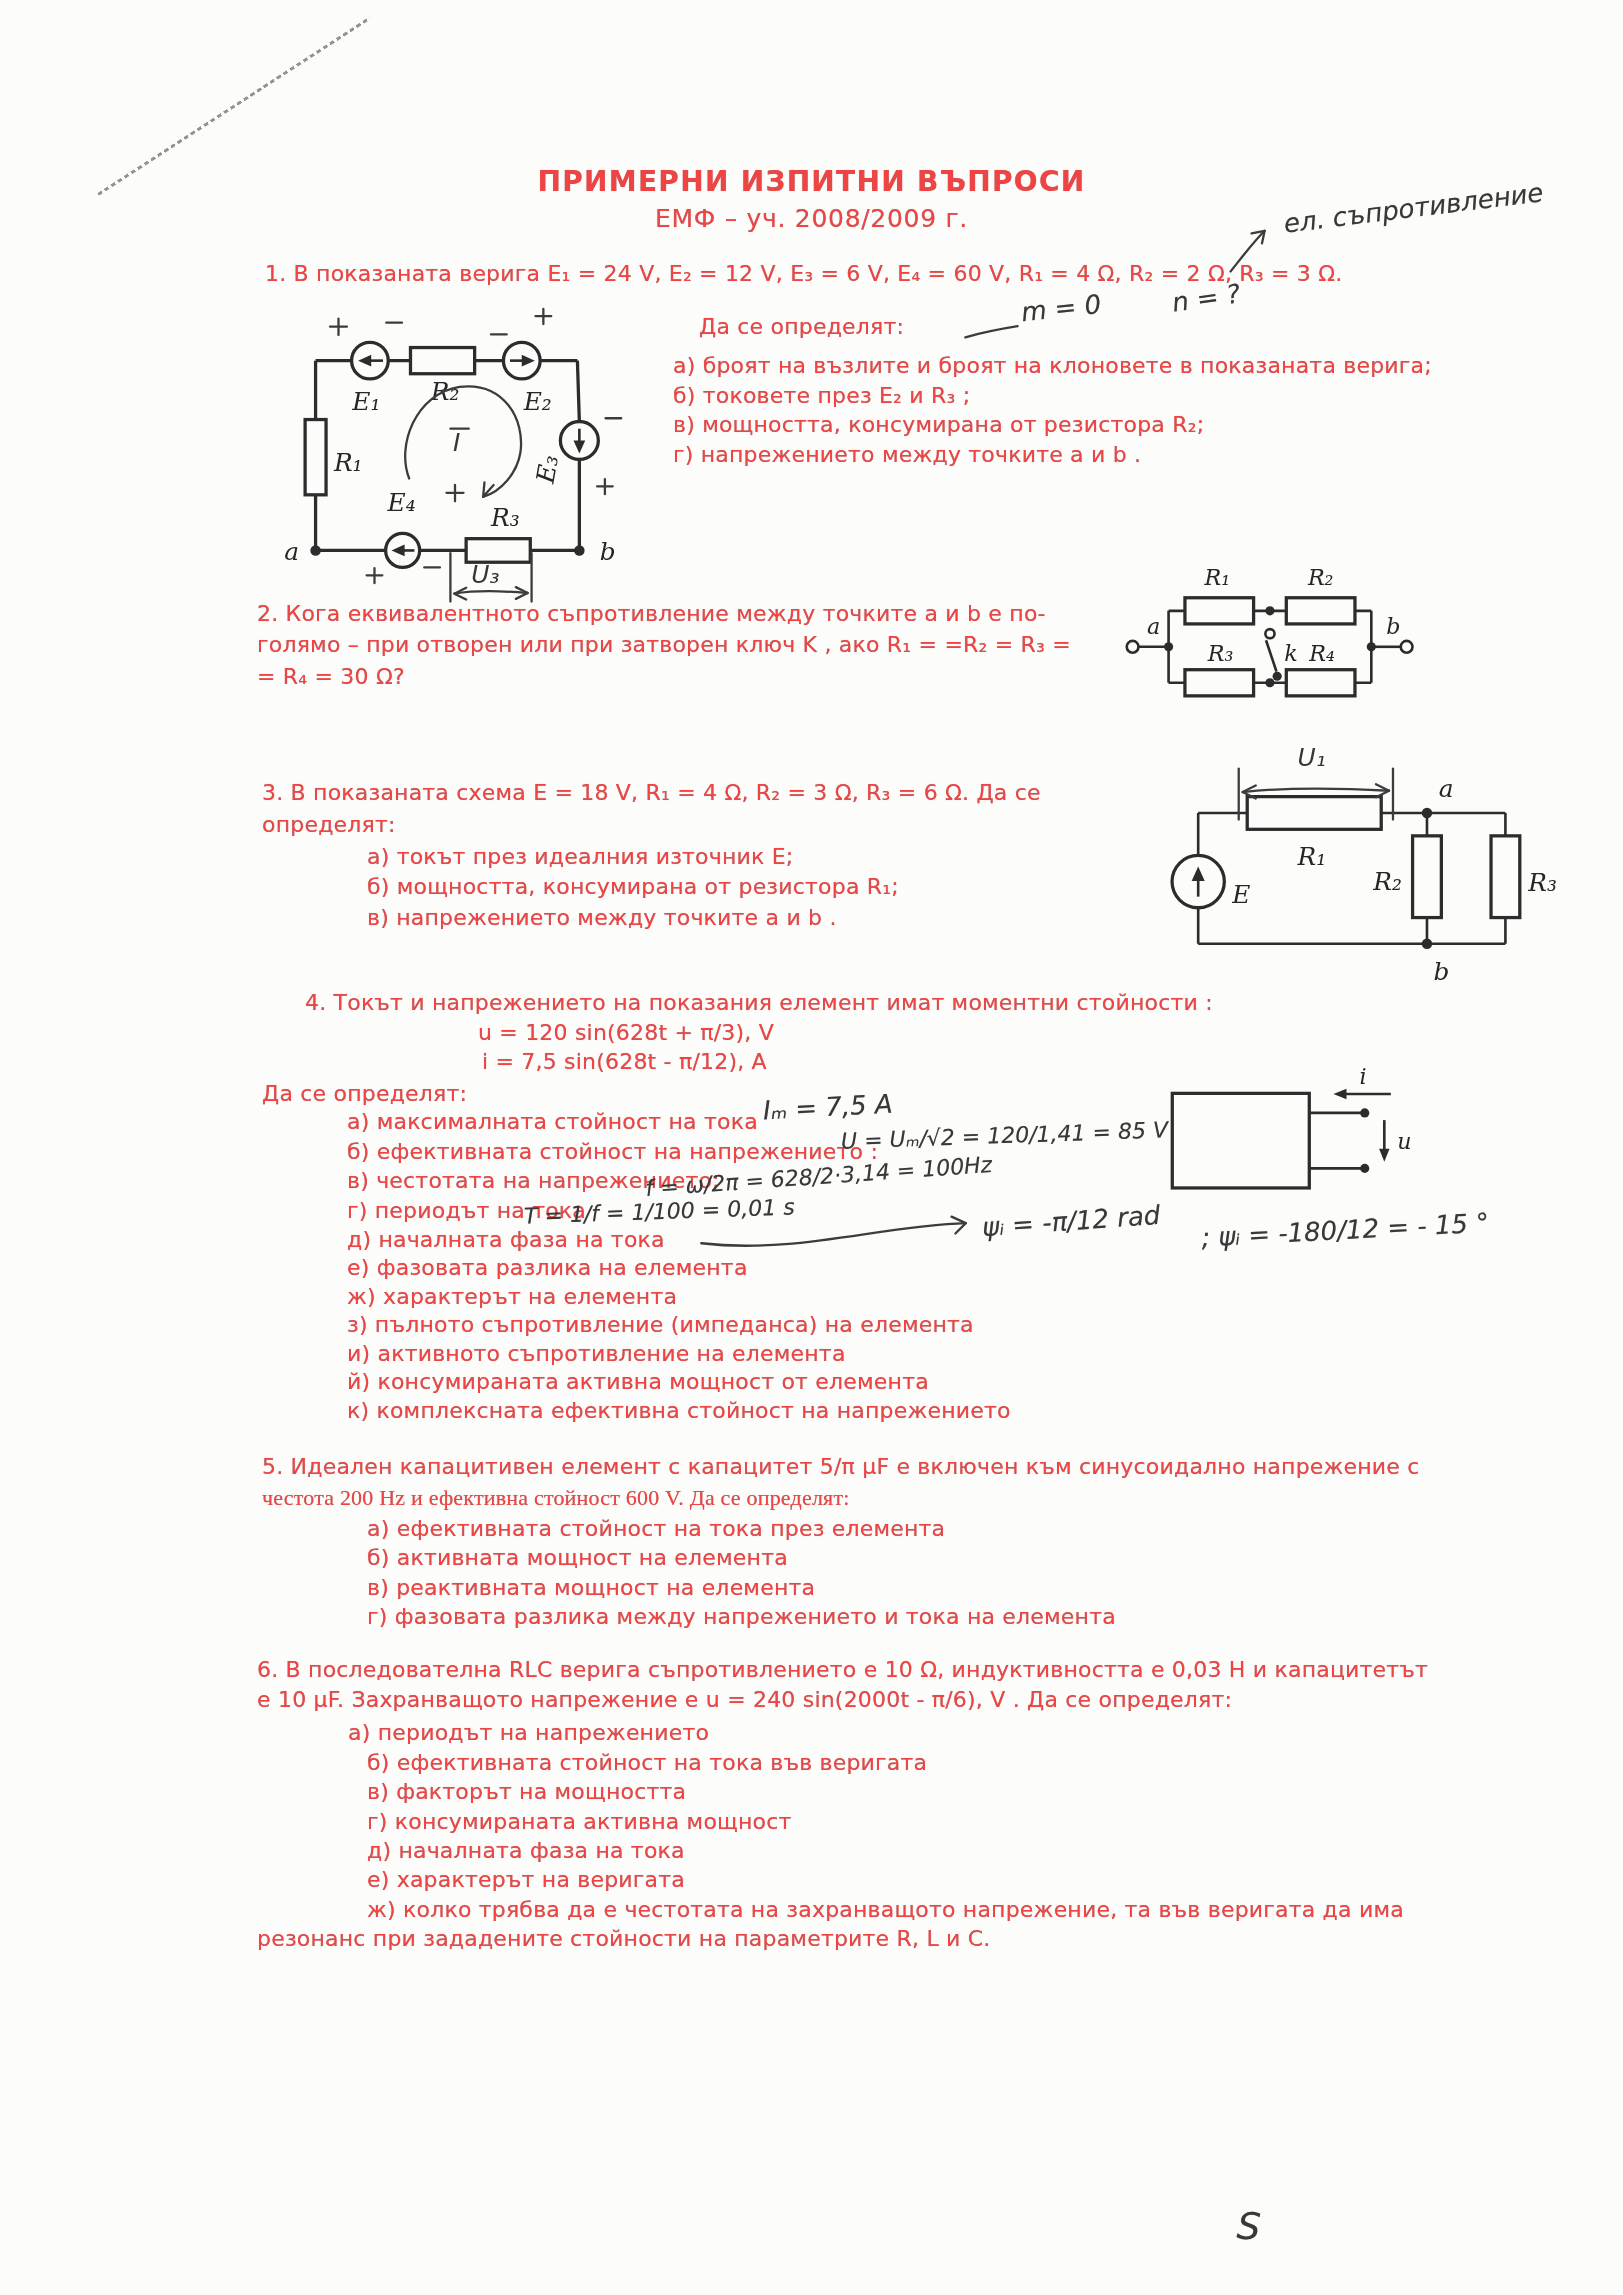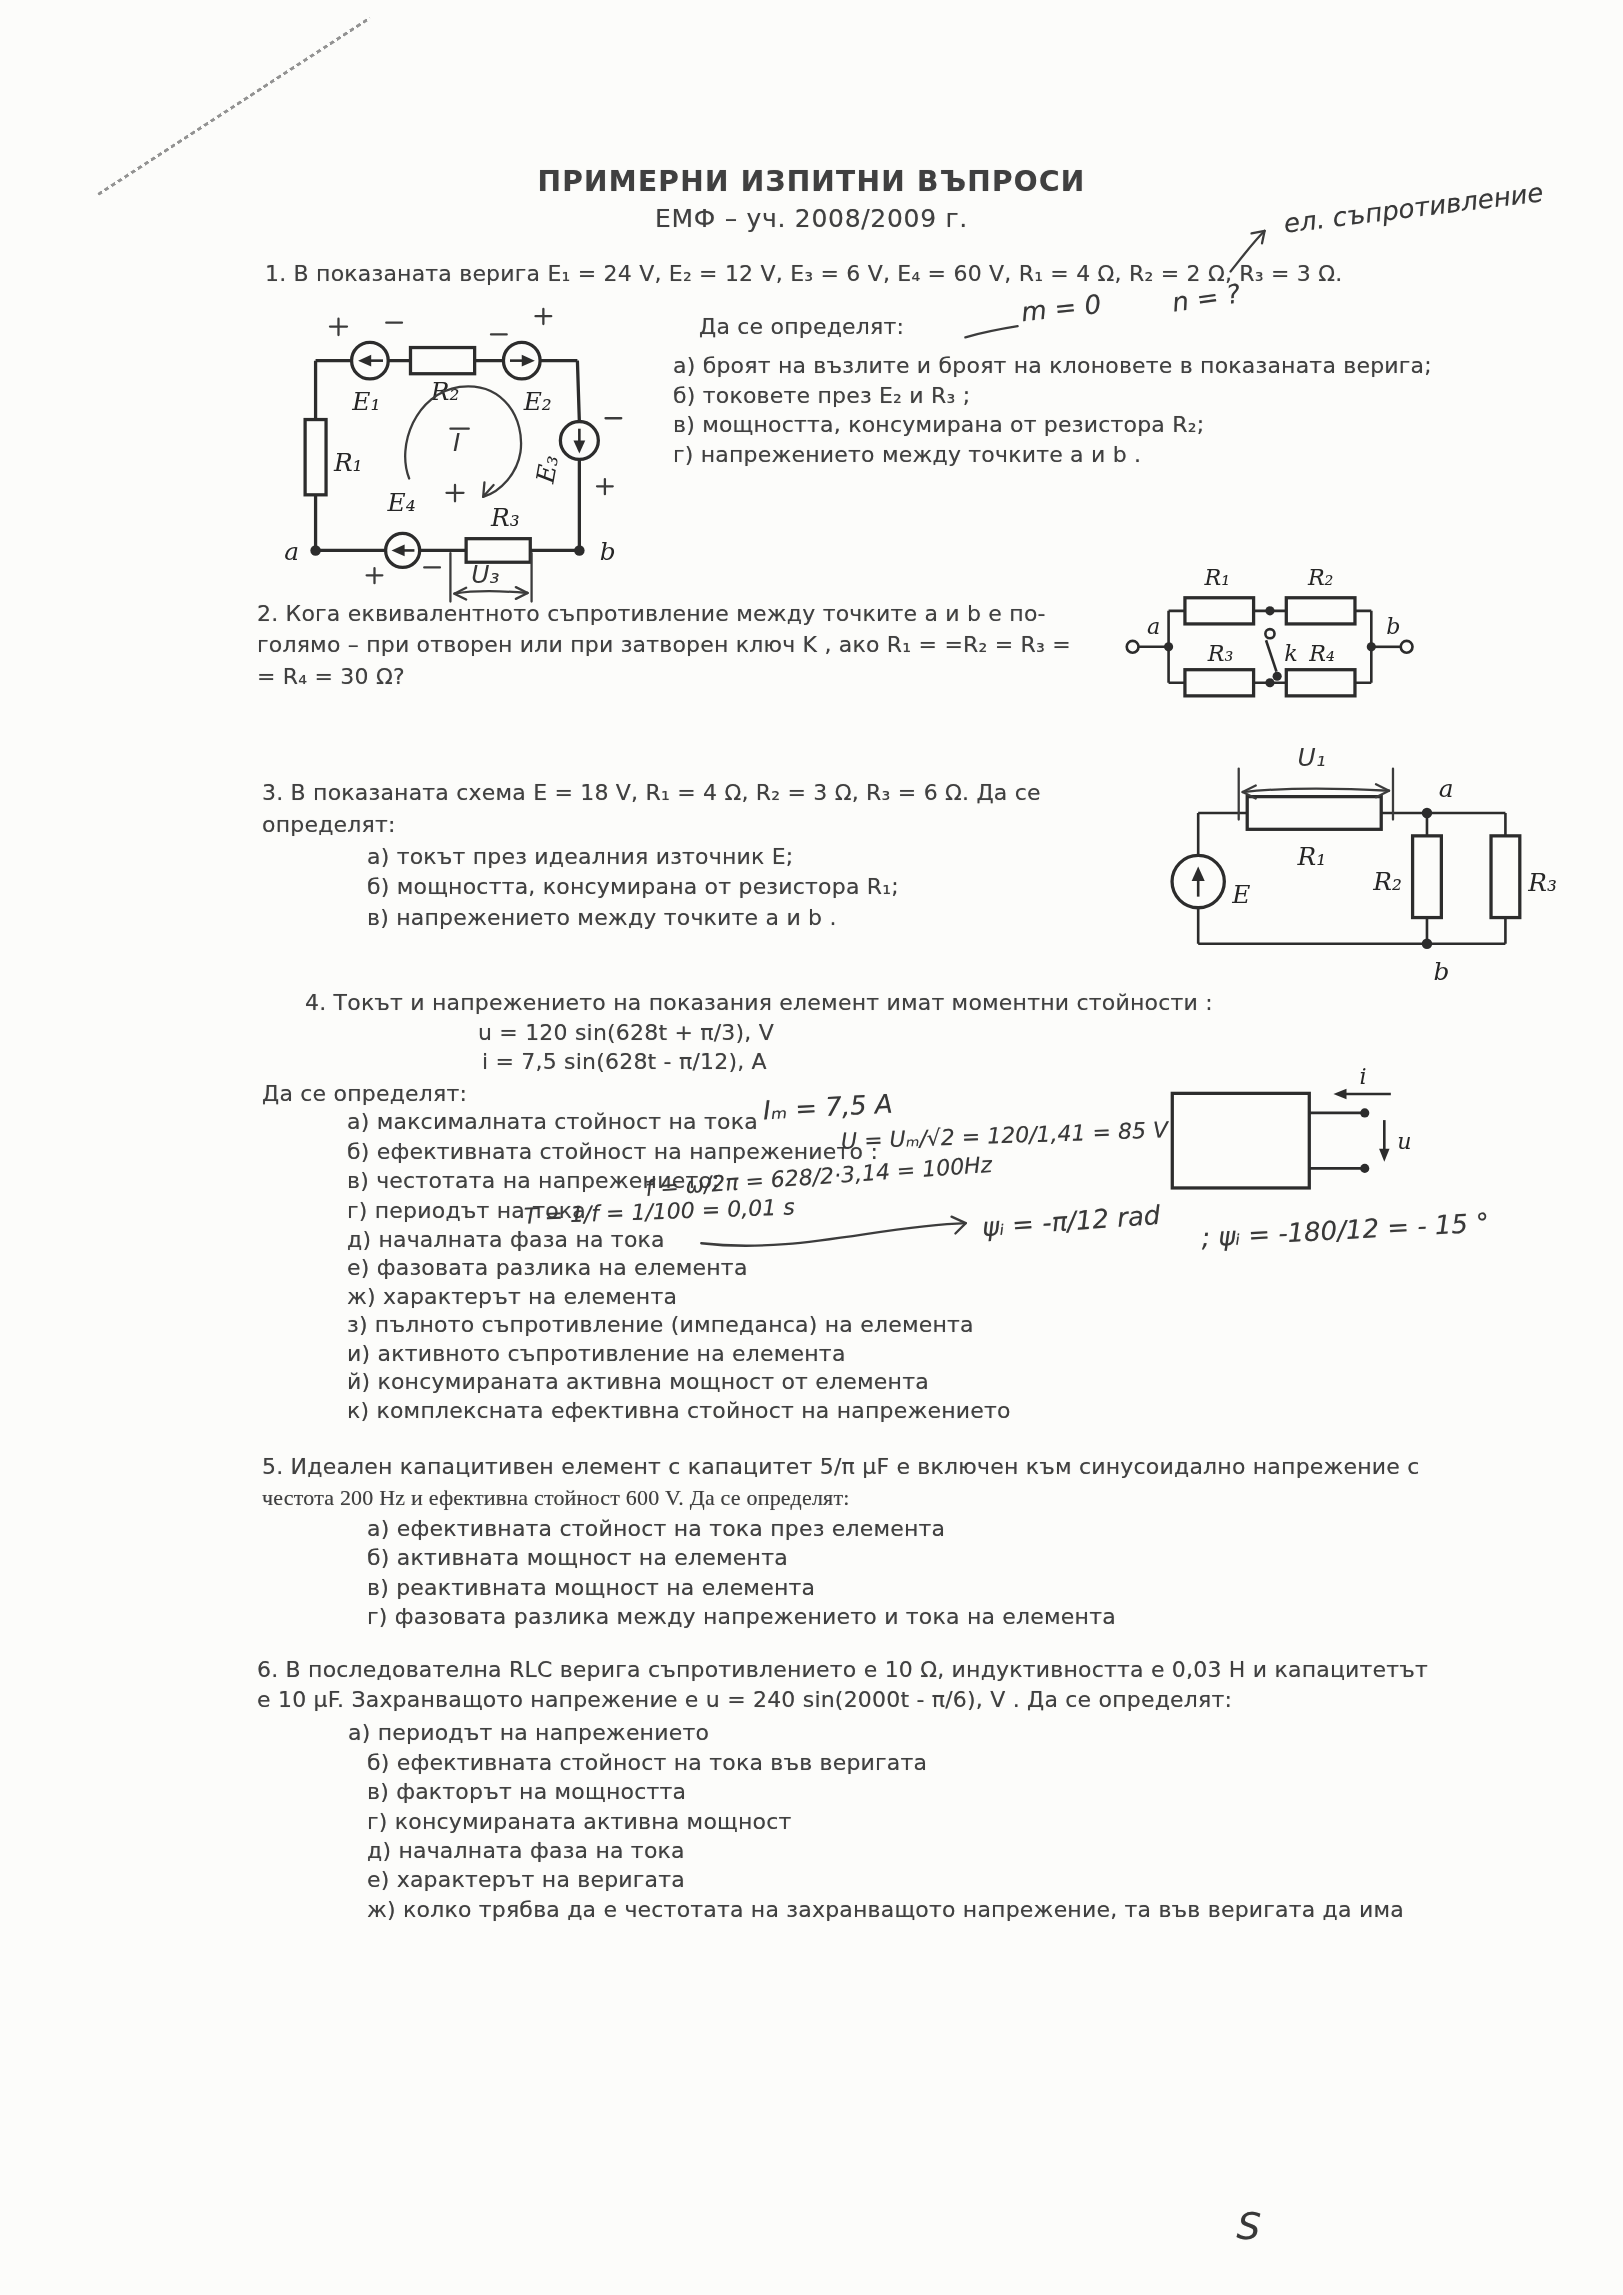--- a/index.html
+++ b/index.html
@@ -4,21 +4,21 @@
 <style>
   html,body{margin:0;padding:0;}
   body{background:#e8e8e6;}
   #page{
     position:relative; width:1623px; height:2295px;
     background:#fcfcfa; overflow:hidden;
     font-family:"DejaVu Sans",sans-serif; color:#272727;
   }
   .t{
     position:absolute; font-family:"DejaVu Sans",sans-serif;
-    font-size:22px; color:#404040; white-space:nowrap;
+    font-size:22px; color:#ef4444; white-space:nowrap;
     letter-spacing:0.2px; text-shadow:0 0 0.7px rgba(40,40,40,.45);
   }
   .title{font-size:28px; font-weight:bold; letter-spacing:1.3px;}
   .subtitle{font-size:25px; letter-spacing:0.7px;}
   .hw{
     position:absolute; font-family:"DejaVu Sans",sans-serif; font-style:italic;
     font-size:26px; color:#383838; white-space:nowrap;
     text-shadow:0 0 0.7px rgba(0,0,0,.35);
   }
   .hw-sm{font-size:22px;}
@@ -252,17 +252,18 @@
 
   <div class="t" style="left:257px;top:1657px;">6. В последователна RLC  верига съпротивлението е  10 Ω, индуктивността е  0,03  H и капацитетът</div>
   <div class="t" style="left:257px;top:1687px;">е  10 μF.  Захранващото напрежение е  u = 240 sin(2000t - π/6), V . Да се определят:</div>
   <div class="t" style="left:348px;top:1720px;">а) периодът на напрежението</div>
   <div class="t" style="left:367px;top:1750px;">б) ефективната стойност на тока във веригата</div>
   <div class="t" style="left:367px;top:1779px;">в) факторът на мощността</div>
   <div class="t" style="left:367px;top:1809px;">г) консумираната активна мощност</div>
   <div class="t" style="left:367px;top:1838px;">д) началната фаза на тока</div>
   <div class="t" style="left:367px;top:1867px;">е) характерът на веригата</div>
   <div class="t" style="left:367px;top:1897px;">ж) колко трябва да е честотата на захранващото напрежение, та във веригата да има</div>
+  <div class="t" style="left:257px;top:1926px;">резонанс при зададените стойности на параметрите R, L и C.</div>
 
   <div class="hw hw-lg" style="left:1237px;top:2205px;transform:rotate(4deg);">S</div>
 
 </div>
 
 
 </body></html>

